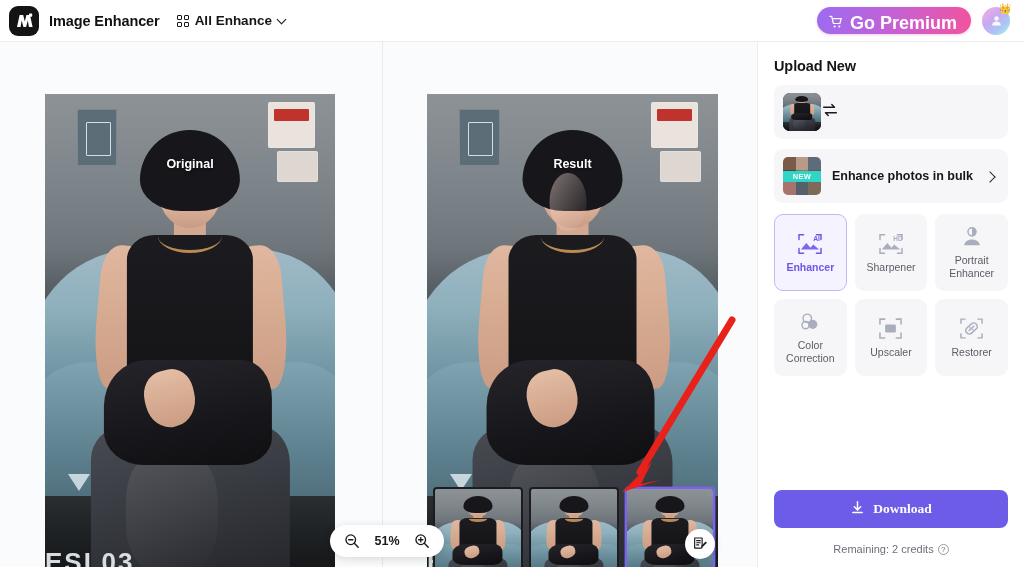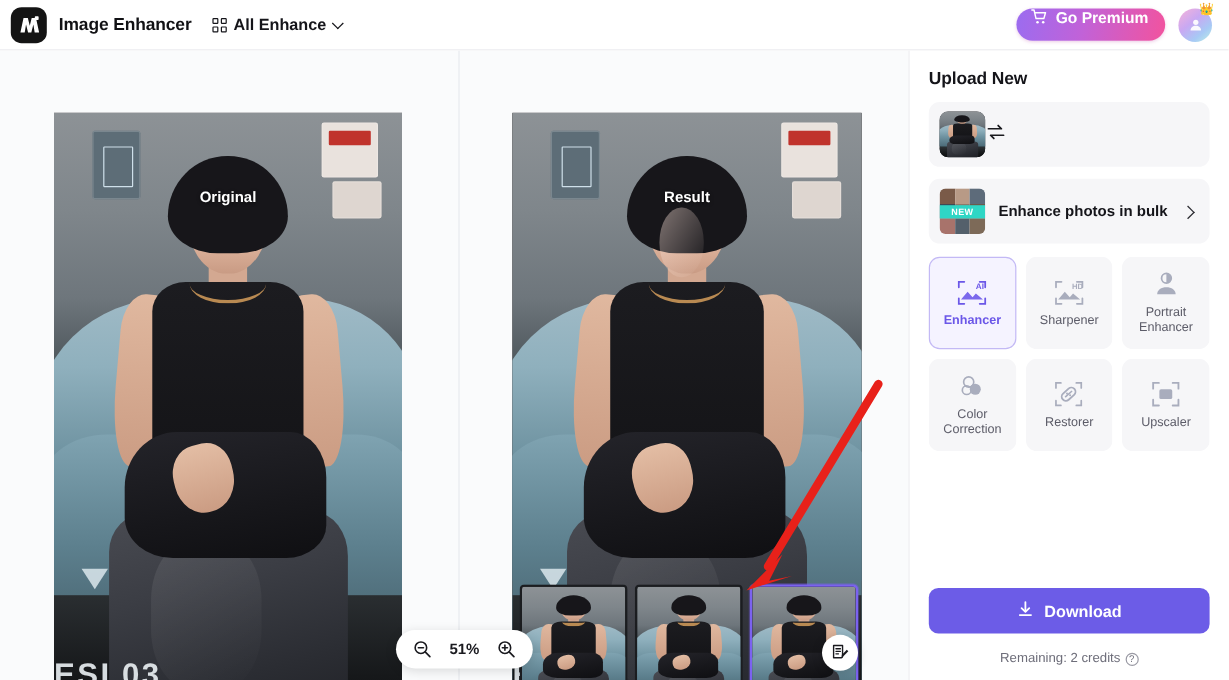--- a/index.html
+++ b/index.html
@@ -40,25 +40,25 @@
   .allprod-label { font-size: 13.5px; font-weight: bold; color: #15151a; }
   .chev { width: 9px; height: 9px; position: relative; }
   .chev::after {
     content: ""; position: absolute; left: 0; top: 0;
     width: 6px; height: 6px;
     border-right: 1.5px solid #15151a; border-bottom: 1.5px solid #15151a;
     transform: rotate(45deg);
   }
   .header-right { margin-left: auto; display: flex; align-items: center; gap: 11px; }
   .premium-btn {
-    display: flex; align-items: flex-start; gap: 7px;
+    display: flex; align-items: flex-end; gap: 7px;
     height: 27px; padding: 0 14px 0 12px;
     border: none; border-radius: 14px; cursor: pointer;
     background: linear-gradient(100deg, #9b6cf0 0%, #c162d8 45%, #f2539e 100%);
-    color: #ffffff; font-size: 13px; font-weight: bold;
+    color: #ffffff; font-size: 18px; font-weight: bold;
     font-family: "Liberation Sans", sans-serif;
     box-shadow: 0 1px 3px rgba(190,80,170,0.28);
   }
   .avatar {
     width: 28px; height: 28px; border-radius: 50%;
     background: linear-gradient(140deg, #f7b4d8 0%, #c9a8f2 40%, #a7c9f5 72%, #bdf0e4 100%);
     position: relative; cursor: pointer; flex: 0 0 auto;
     display: flex; align-items: center; justify-content: center;
   }
   .avatar .crown {
@@ -290,21 +290,21 @@
   .tool.active { background: #f5f3ff; border-color: #c3b9f5; }
   .tool-icon { height: 24px; display: flex; align-items: center; justify-content: center; margin-bottom: 5px; }
   .tool-label {
     font-size: 10.5px; color: #5c5c68; text-align: center; line-height: 1.22; font-weight: normal;
   }
   .tool.active .tool-label { color: #6b57e8; font-weight: bold; }
   .sidebar-foot { margin-top: auto; padding-bottom: 12px; }
   .download-btn {
     width: 100%; height: 38px; border: none; border-radius: 8px; cursor: pointer;
     background: #6c5ce7; color: #ffffff;
-    font-size: 13.5px; font-weight: bold; font-family: Liberation Sans, sans-serif;
+    font-size: 13.5px; font-weight: bold; font-family: Liberation Serif, serif;
     display: flex; align-items: center; justify-content: center; gap: 8px;
   }
   .credits {
     margin-top: 15px; text-align: center;
     font-size: 11px; color: #6e6e7a;
     display: flex; align-items: center; justify-content: center; gap: 4px;
   }
   .qmark {
     width: 11px; height: 11px; border-radius: 50%;
     border: 1px solid #9a9aa4; color: #6e6e7a;
@@ -613,38 +613,38 @@
               <circle cx="7.2" cy="15.4" r="4" fill="none" stroke="#a9adbd" stroke-width="1.5"></circle>
               <circle cx="15" cy="14.6" r="5" fill="#a9adbd"></circle>
             </svg>
           </span>
           <span class="tool-label"><span>Color</span><br><span>Correction</span></span>
         </div>
 
         <div class="tool">
           <span class="tool-icon">
             <svg width="25" height="23" viewBox="0 0 26 24" aria-hidden="true">
+              <path d="M2 7.2V2.2h5M24 7.2V2.2h-5M2 16.8v5h5M24 16.8v5h-5" fill="none" stroke="#a9adbd" stroke-width="1.6" stroke-linecap="round"></path>
+              <rect x="7.4" y="7.8" width="11.2" height="8.4" rx="1.4" fill="#a9adbd"></rect>
+            </svg>
+          </span>
+          <span class="tool-label">Upscaler</span>
+        </div>
+
+        <div class="tool">
+          <span class="tool-icon">
+            <svg width="25" height="23" viewBox="0 0 26 24" aria-hidden="true">
               <path d="M2 6.5V2.2h4.3M24 6.5V2.2h-4.3M2 17.6v4.2h4.3M24 17.6v4.2h-4.3" fill="none" stroke="#a9adbd" stroke-width="1.5" stroke-linecap="round"></path>
               <rect x="6.2" y="8.4" width="13.6" height="7.2" rx="3.6" transform="rotate(-42 13 12)" fill="none" stroke="#a9adbd" stroke-width="1.6"></rect>
               <line x1="10" y1="14.5" x2="16" y2="9.2" stroke="#a9adbd" stroke-width="1.4"></line>
               <circle cx="11.6" cy="11.4" r="0.85" fill="#a9adbd"></circle>
               <circle cx="14.3" cy="13" r="0.85" fill="#a9adbd"></circle>
             </svg>
           </span>
           <span class="tool-label">Restorer</span>
-        </div>
-
-        <div class="tool">
-          <span class="tool-icon">
-            <svg width="25" height="23" viewBox="0 0 26 24" aria-hidden="true">
-              <path d="M2 7.2V2.2h5M24 7.2V2.2h-5M2 16.8v5h5M24 16.8v5h-5" fill="none" stroke="#a9adbd" stroke-width="1.6" stroke-linecap="round"></path>
-              <rect x="7.4" y="7.8" width="11.2" height="8.4" rx="1.4" fill="#a9adbd"></rect>
-            </svg>
-          </span>
-          <span class="tool-label">Upscaler</span>
         </div>
       </div>
 
       <div class="sidebar-foot">
         <button class="download-btn">
           <span>
             <svg width="15" height="15" viewBox="0 0 16 16" aria-hidden="true">
               <line x1="8" y1="1.8" x2="8" y2="10" stroke="#ffffff" stroke-width="1.6" stroke-linecap="round"></line>
               <path d="M4.6 7.2L8 10.5l3.4-3.3" fill="none" stroke="#ffffff" stroke-width="1.6" stroke-linecap="round" stroke-linejoin="round"></path>
               <line x1="3" y1="13.4" x2="13" y2="13.4" stroke="#ffffff" stroke-width="1.6" stroke-linecap="round"></line>

